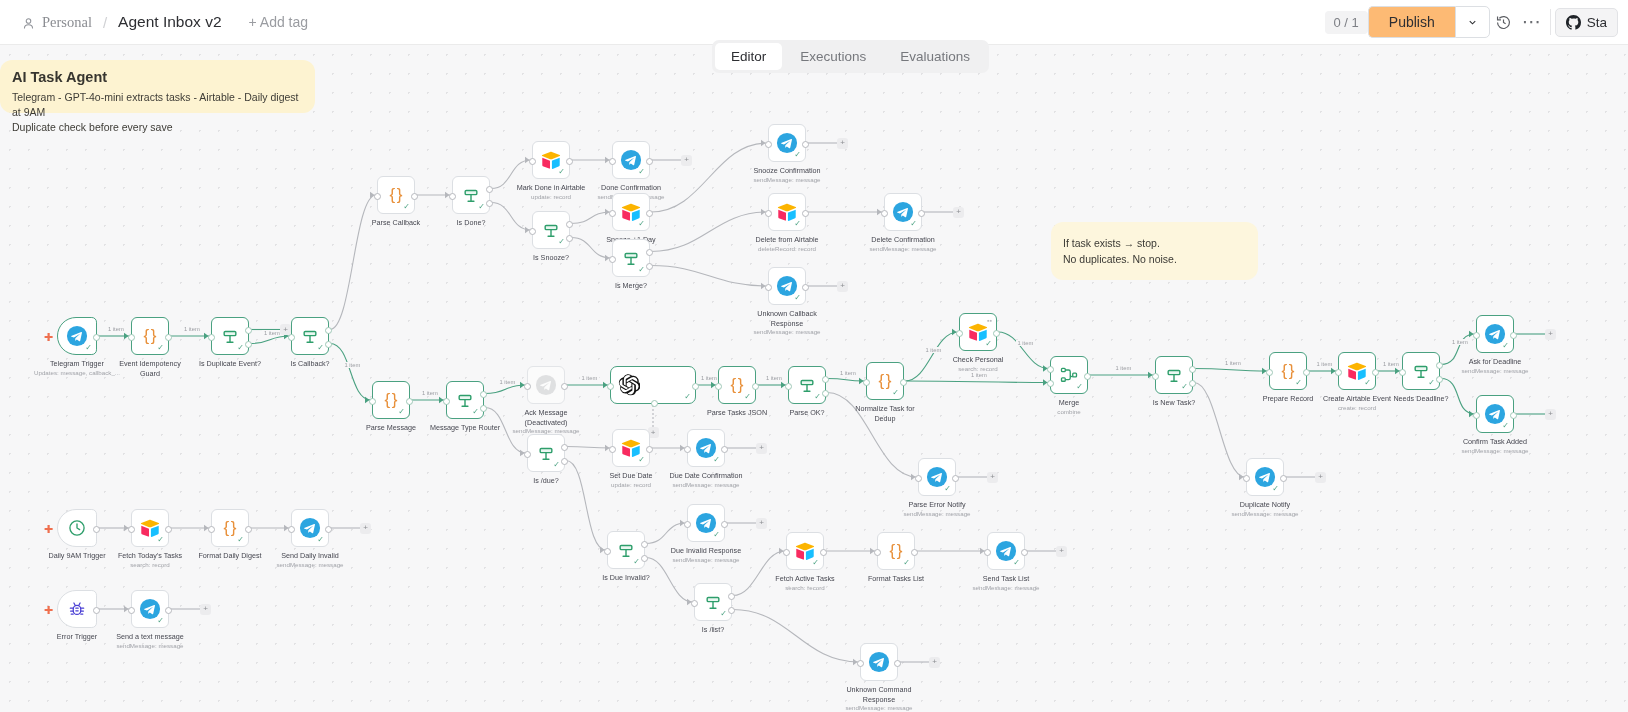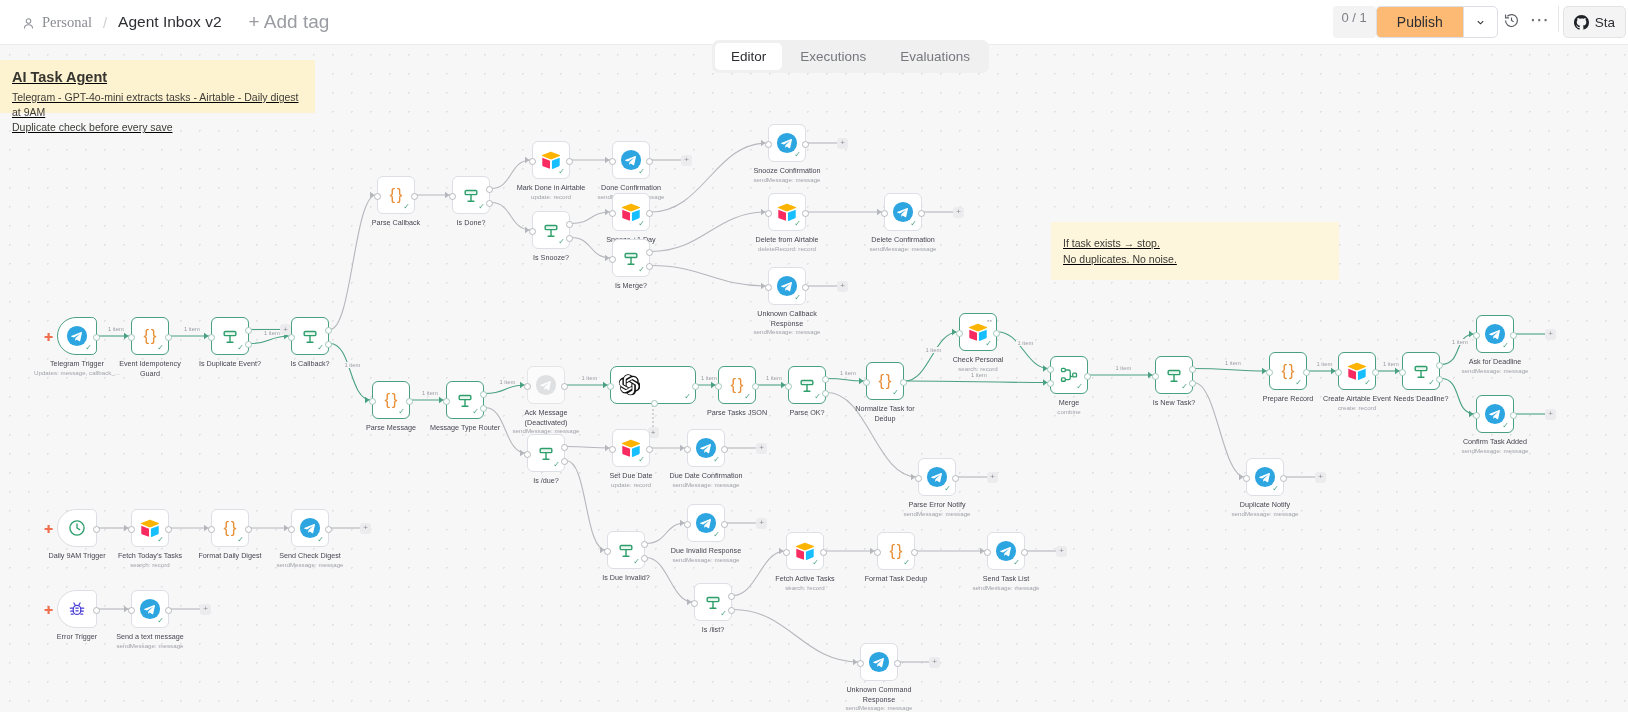--- a/index.html
+++ b/index.html
@@ -16,24 +16,24 @@
     background: #ffffff;
     display: flex; align-items: center;
     border-bottom: 1px solid #ebebeb;
     z-index: 40;
   }
   .breadcrumb { display: flex; align-items: center; padding-left: 22px; gap: 7px; }
   .bc-person-icon { width: 13px; height: 13px; color: #909399; display:inline-block; }
   .bc-personal { font-size: 14.5px; color: #8b8d92; font-family: Liberation Serif, serif; }
   .bc-sep { font-size: 15px; color: #d0d1d4; padding: 0 4px; }
   .bc-title { font-size: 15.5px; color: #2d2e32; font-weight: 400; }
-  .add-tag { font-size: 19px; color: #9a9ca1; margin-left: 20px; cursor: pointer; }
+  .add-tag { font-size: 14px; color: #9a9ca1; margin-left: 20px; cursor: pointer; }
 
   .header-right {
-    margin-left: auto; display: flex; padding-right: 2px;
+    margin-left: auto; display: flex; align-items: center; padding-right: 10px;
   }
   .counter {
     font-size: 13px; color: #7d7f85; background: #f3f3f4;
     padding: 4px 9px; border-radius: 4px;
   }
   .publish-group { display: flex; }
   .publish-btn {
     font-size: 14px; color: #2d2e32; background: #fdba74;
     border: 1px solid #dcdfe3; border-right: none;
     border-radius: 5px 0 0 5px; padding: 7px 20px; cursor: pointer;
@@ -72,22 +72,22 @@
     position: absolute; top: 45px; left: 0; width: 1628px; height: 667px;
     background-color: #f7f7f8;
     background-image: radial-gradient(circle, #e2e2e4 1px, transparent 1px);
     background-size: 19px 19px;
     overflow: hidden;
   }
   #edges { position: absolute; top: 0; left: 0; width: 1628px; height: 667px; }
 
   
   .sticky {
-    position: absolute; background: #fdf3d1; border-radius: 1px;
-    padding: 9px 12px; z-index: 2; text-decoration: underline;
+    position: absolute; background: #fdf3d1; border-radius: 12px;
+    padding: 9px 12px; z-index: 2;
   }
   .sticky-title { font-size: 14.5px; font-weight: bold; color: #37352f; margin-bottom: 5px; }
   .sticky-line { font-size: 10.5px; color: #3e3c36; line-height: 1.45; }
   .sticky2 { background: #fdf6dd; }
   .sticky2 .sticky-line { font-size: 10.5px; color: #3b3a35; line-height: 1.5; }
 
   
   .node { position: absolute; z-index: 6; }
   .node-box {
     width: 38px; height: 38px; background: #ffffff;
@@ -325,21 +325,21 @@
       <path d="M 250 284.5 L 280 284.5" stroke="#4aa181" stroke-width="1.1" fill="none"></path>
       <path d="M 653 360 L 653 382" stroke="#b5b7bc" stroke-width="1.1" stroke-dasharray="2,2" fill="none"></path>
     </svg>
 
   <div class="sticky" style="left:0px; top:15px; width:315px; height:53px;">
     <div class="sticky-title">AI Task Agent</div>
     <div class="sticky-line">Telegram - GPT-4o-mini extracts tasks - Airtable - Daily digest at 9AM</div>
     <div class="sticky-line">Duplicate check before every save</div>
   </div>
 
-  <div class="sticky sticky2" style="left:1051px; top:177px; width:288px; height:58px; padding-top:14px;">
+  <div class="sticky sticky2" style="left:1051px; top:177px; width:207px; height:58px; padding-top:14px;">
     <div class="sticky-line">If task exists → stop.</div>
     <div class="sticky-line">No duplicates. No noise.</div>
   </div>
 
   <div id="nodes-layer">
       <div class="node trigger active" style="left: 57px; top: 272px;">
         <div class="node-box">
           <span>
             <svg class="ic" viewBox="0 0 24 24">
               <circle cx="12" cy="12" r="11" fill="#2CA5E0"></circle>
@@ -1026,21 +1026,21 @@
         </div>
       </div>
       <div class="node" style="left: 877px; top: 487px;">
         <div class="node-box">
           <span><span class="code-brace">{ }</span></span>
           <span class="tick">✓</span>
           <span class="port in"></span>
           <span class="port out"></span>
         </div>
         <div class="node-label">
-          <div>Format Task Dedup</div>
+          <div>Format Tasks List</div>
         </div>
       </div>
       <div class="node" style="left: 987px; top: 487px;">
         <div class="node-box">
           <span>
             <svg class="ic" viewBox="0 0 24 24">
               <circle cx="12" cy="12" r="11" fill="#2CA5E0"></circle>
               <path d="M5.6 11.9l11-4.3c.5-.2 1 .1.8.8l-1.9 8.9c-.1.5-.5.7-1 .4l-2.7-2-1.3 1.3c-.2.2-.3.2-.5.1l.2-2.7 5-4.5c.2-.2 0-.3-.3-.1l-6.2 3.9-2.7-.8c-.6-.2-.6-.6.1-.9z" fill="#fff"></path>
             </svg>
           </span>
@@ -1121,21 +1121,21 @@
             <svg class="ic" viewBox="0 0 24 24">
               <circle cx="12" cy="12" r="11" fill="#2CA5E0"></circle>
               <path d="M5.6 11.9l11-4.3c.5-.2 1 .1.8.8l-1.9 8.9c-.1.5-.5.7-1 .4l-2.7-2-1.3 1.3c-.2.2-.3.2-.5.1l.2-2.7 5-4.5c.2-.2 0-.3-.3-.1l-6.2 3.9-2.7-.8c-.6-.2-.6-.6.1-.9z" fill="#fff"></path>
             </svg>
           </span>
           <span class="tick">✓</span>
           <span class="port in"></span>
           <span class="port out"></span>
         </div>
         <div class="node-label">
-          <div>Send Check Digest</div>
+          <div>Send Daily Invalid</div>
           <div class="node-sub">sendMessage: message</div>
         </div>
       </div>
       <div class="node trigger" style="left: 57px; top: 545px;">
         <div class="node-box">
           <span>
             <svg class="ic-sm" viewBox="0 0 24 24" fill="none" stroke="#4A3FD4" stroke-width="1.5" stroke-linecap="round">
               <rect x="7.5" y="7.5" width="9" height="11" rx="4.5"></rect>
               <path d="M7.5 11H4M7.5 14.5H4.3M7.5 18H5M16.5 11H20M16.5 14.5h3.2M16.5 18H19"></path>
               <path d="M9.6 7.2L8.3 4.8M14.4 7.2l1.3-2.4"></path>

